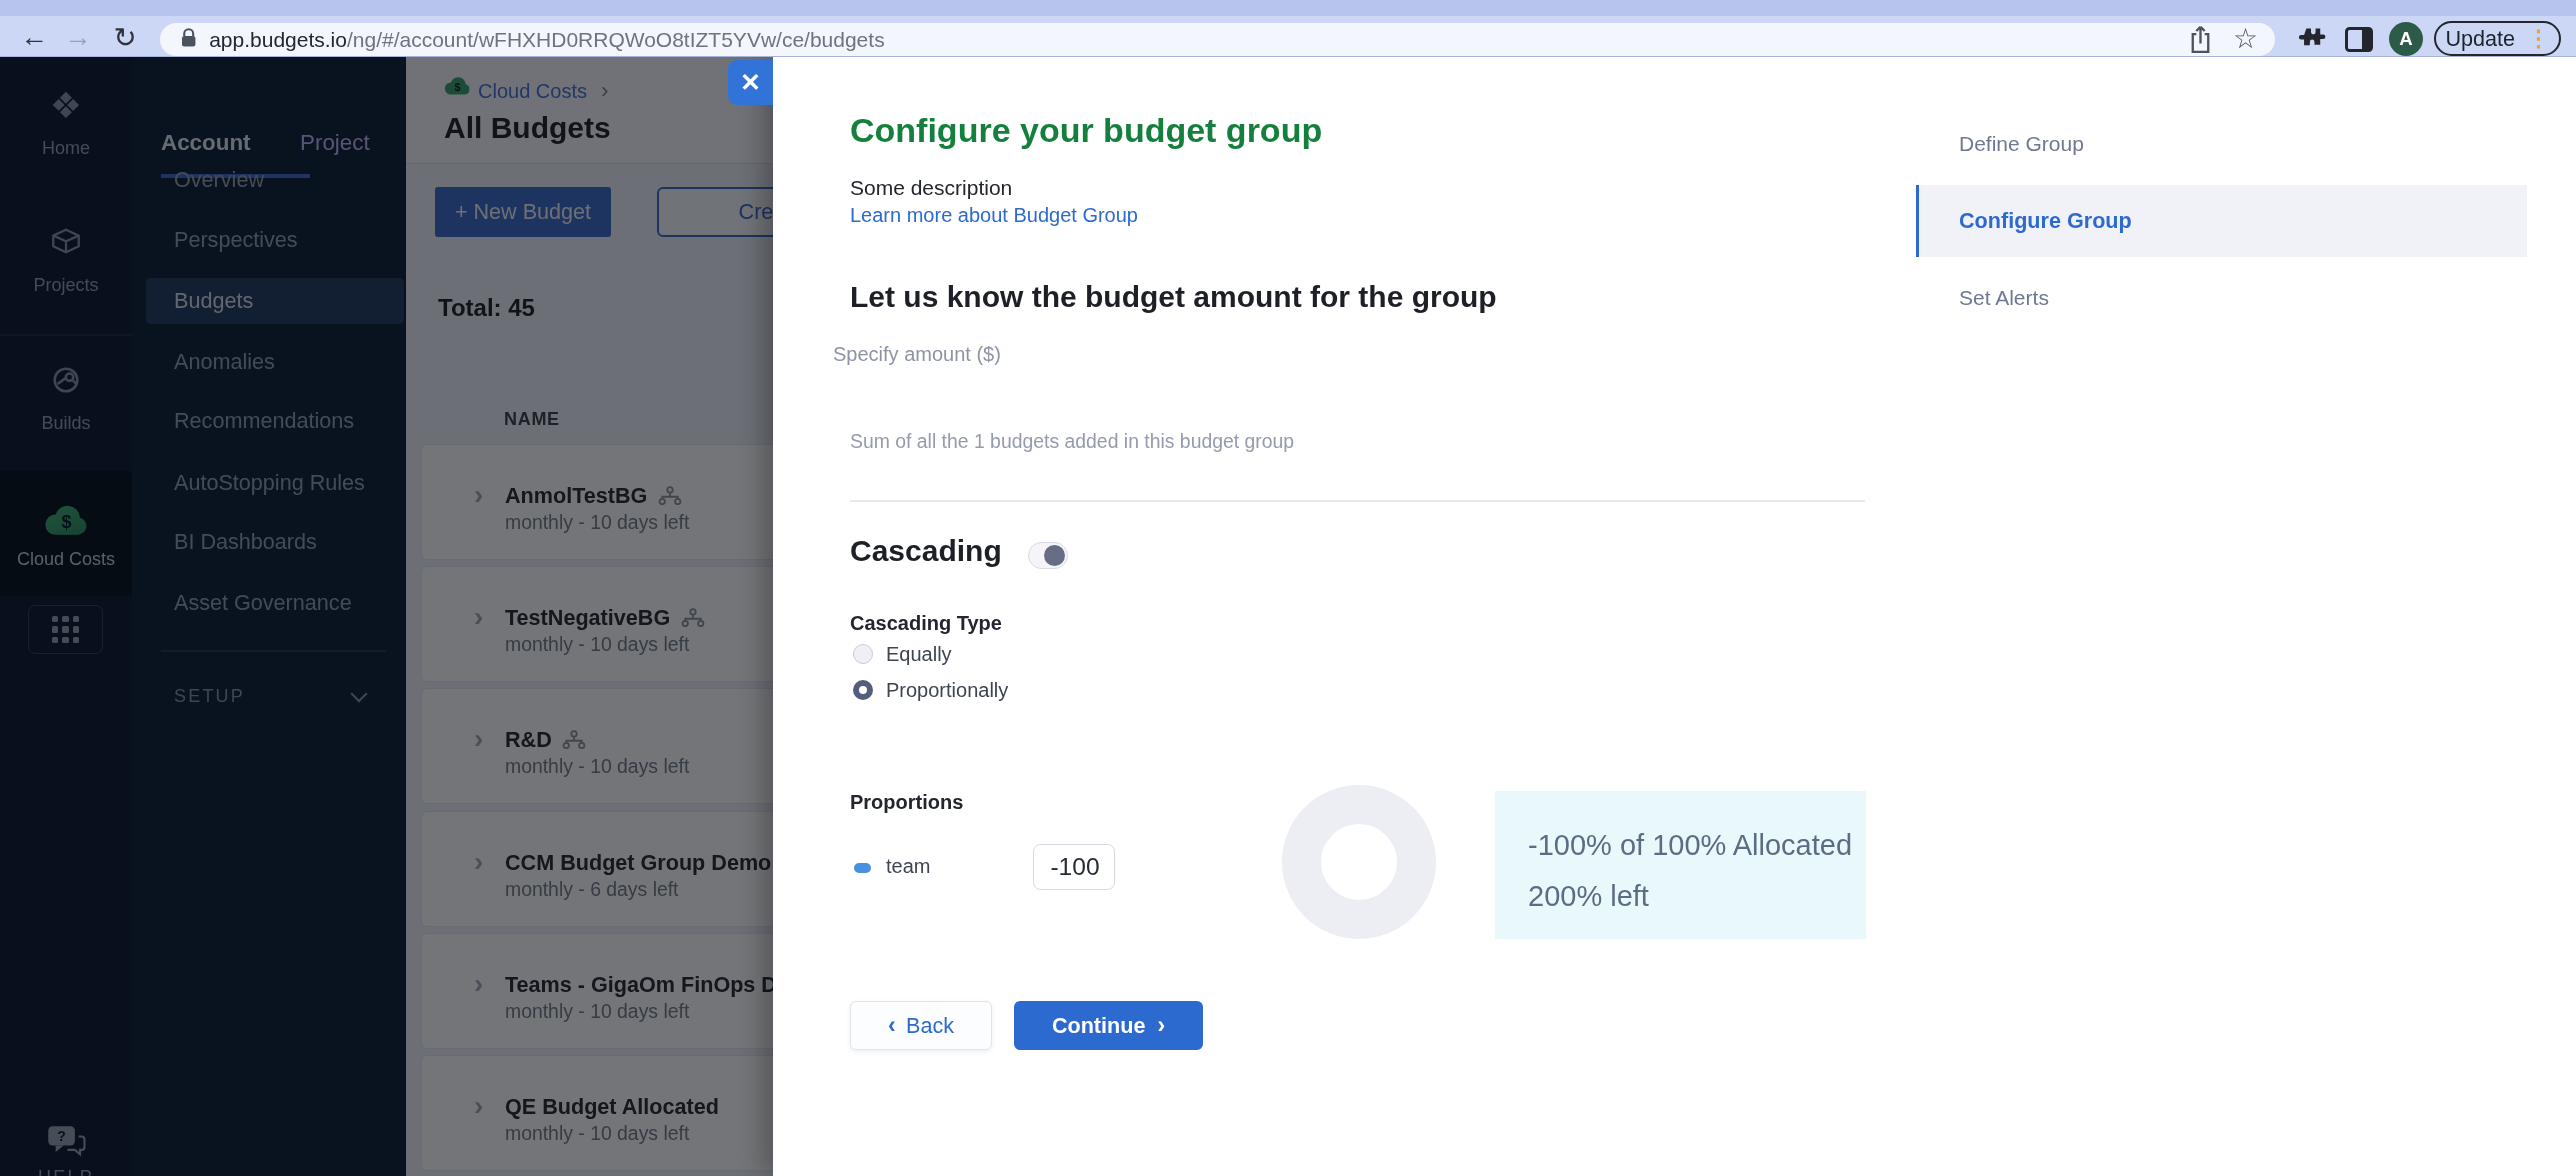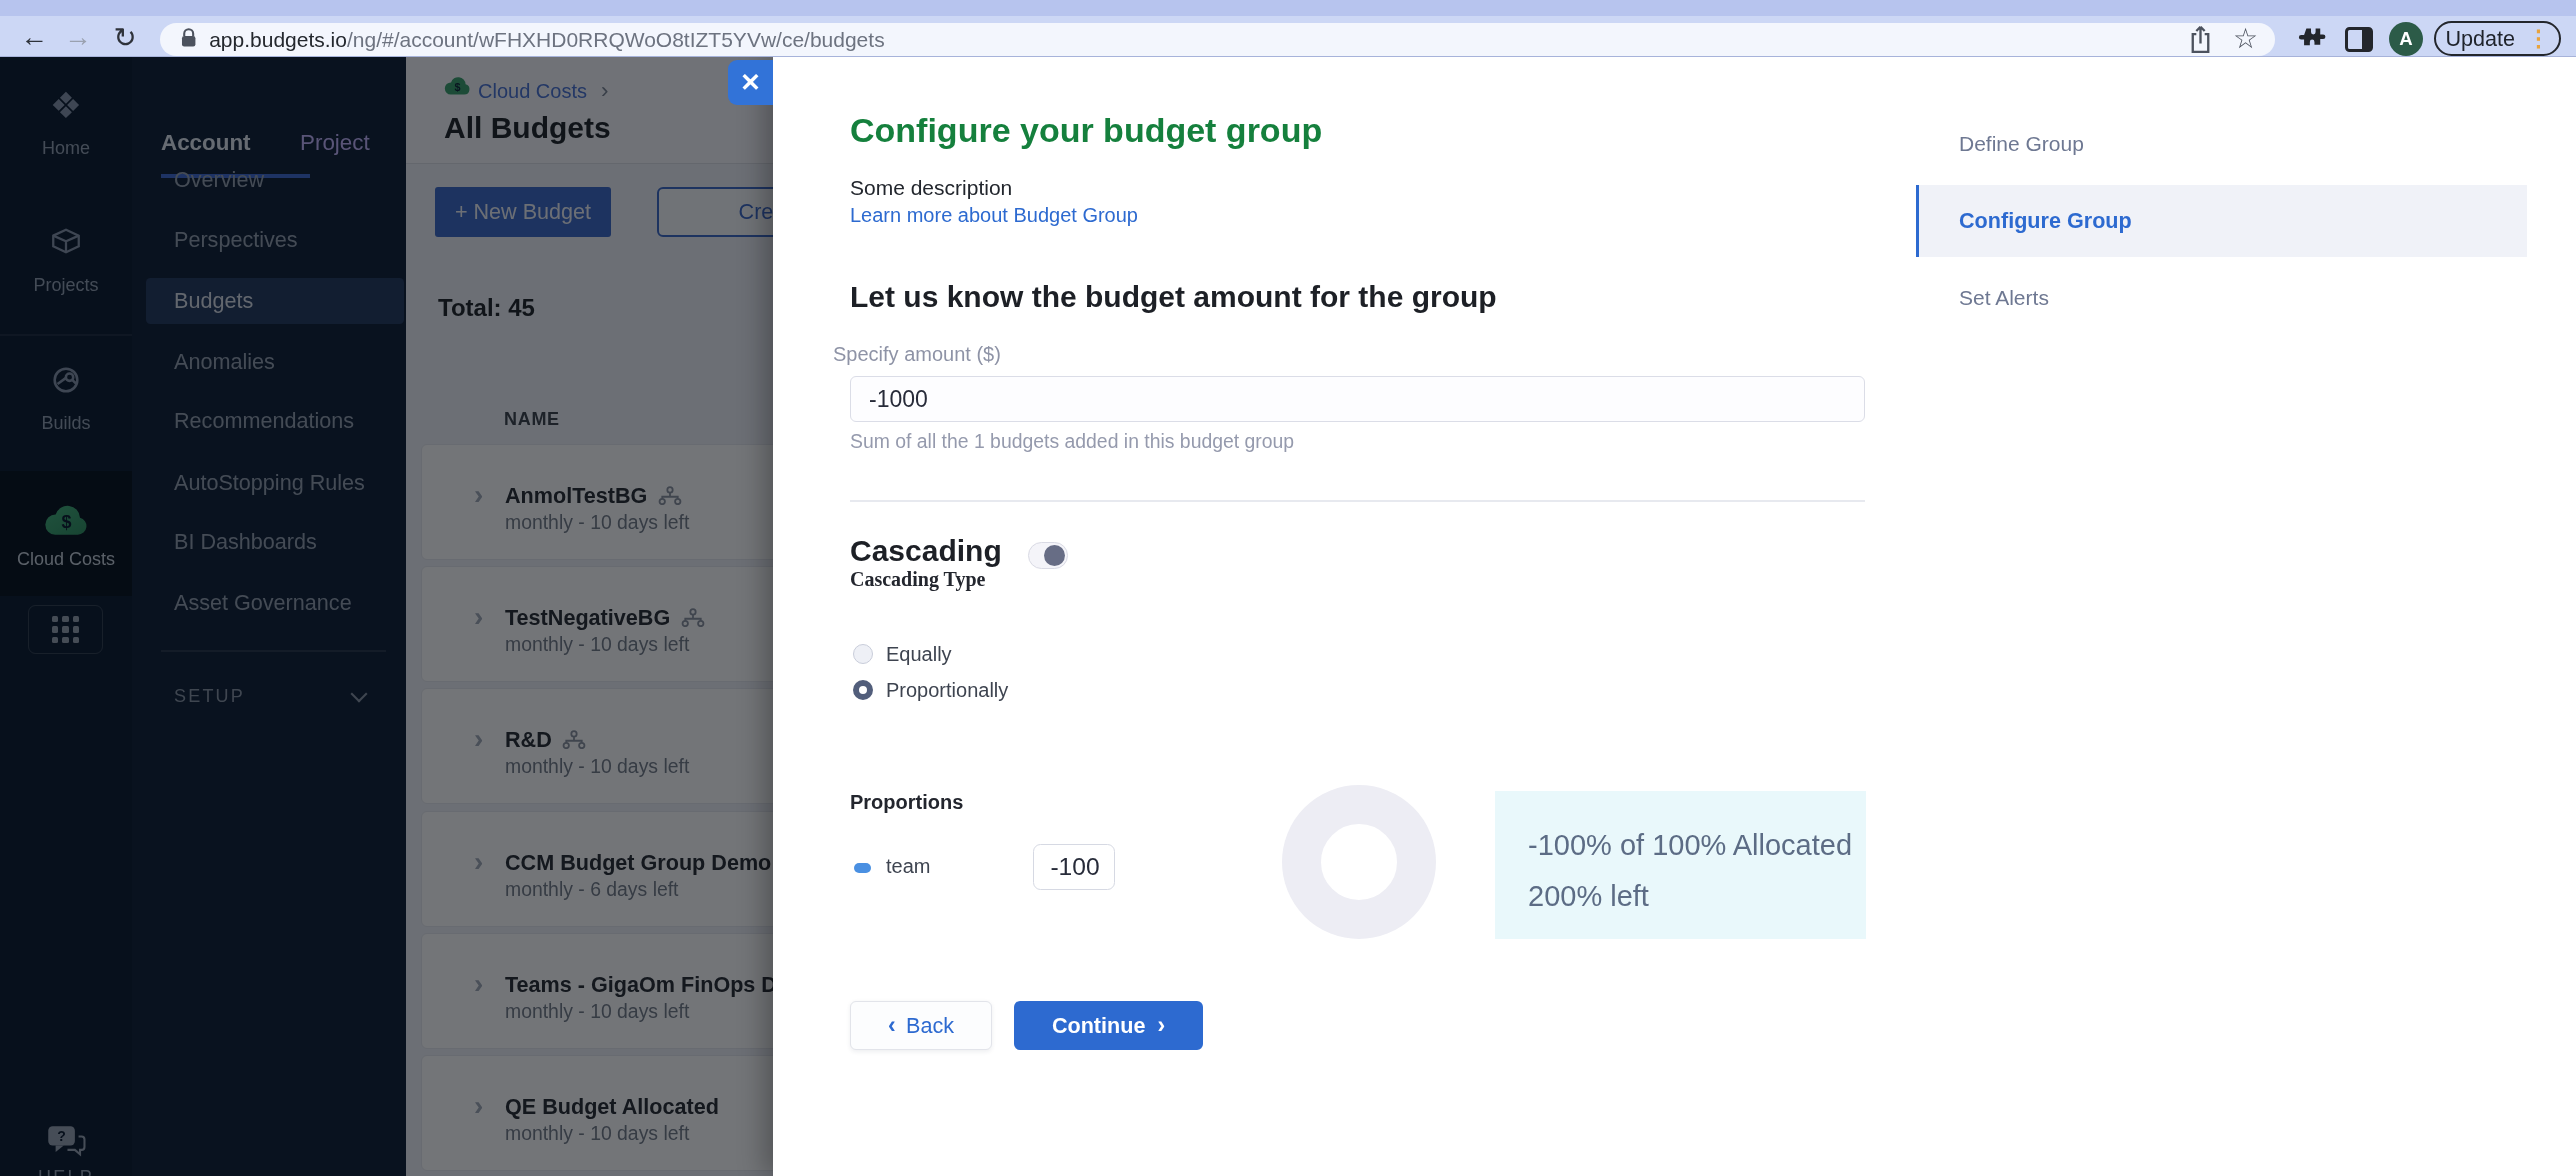--- a/index.html
+++ b/index.html
@@ -66,21 +66,21 @@
   .m-desc { position: absolute; left: 77px; top: 119px; font-size: 21px; color: #22262d; }
   .m-link { position: absolute; left: 77px; top: 147px; font-size: 20px; color: #2d6ad0; }
   .m-h2 { position: absolute; left: 77px; top: 223px; font-size: 30px; font-weight: bold; color: #1d2026; text-align: center; }
   .m-amtlabel { position: absolute; left: 60px; top: 286px; font-size: 20px; color: #8e93a6; }
   .m-amtinput { position: absolute; left: 77px; top: 319px; width: 1015px; height: 46px; border: 1.5px solid #dbdde7; border-radius: 6px; background: #fdfdff; font-size: 23px; color: #272b39; padding-left: 18px; font-family: "Liberation Sans", sans-serif; }
   .m-helper { position: absolute; left: 77px; top: 373px; font-size: 19.4px; color: #959aad; }
   .m-divider { position: absolute; left: 77px; top: 443px; width: 1015px; height: 1.5px; background: #e7e9ef; }
   .m-casc { position: absolute; left: 77px; top: 477px; font-size: 30px; font-weight: bold; color: #1d2026; }
   .toggle { position: absolute; left: 255px; top: 485px; width: 40px; height: 27px; background: #f4f4f9; border: 1.5px solid #d9dae4; border-radius: 13.4px; }
   .toggle > div { position: absolute; right: 2.2px; top: 1.5px; width: 21px; height: 21px; border-radius: 50%; background: #676d85; }
-  .m-casctype { position: absolute; left: 77px; top: 511px; font-size: 20px; font-weight: bold; color: #23262e; font-family: Liberation Serif, serif; }
+  .m-casctype { position: absolute; left: 77px; top: 555px; font-size: 20px; font-weight: bold; color: #23262e; }
   .radio { position: absolute; left: 80px; width: 20px; height: 20px; border-radius: 50%; }
   .radio.off { border: 1.5px solid #c9cdda; background: #eef0f6; }
   .radio.on { border: 6.7px solid #525e7b; background: #fff; }
   .radiolabel { position: absolute; left: 113px; font-size: 20px; color: #3e4450; }
   .m-prop { position: absolute; left: 77px; top: 734px; font-size: 20px; font-weight: bold; color: #23262e; }
   .teampill { position: absolute; left: 81px; top: 806px; width: 17px; height: 10.4px; border-radius: 5.2px; background: #4a90e2; }
   .teamlabel { position: absolute; left: 113px; top: 798px; font-size: 20px; color: #3e4450; }
   .teaminput { position: absolute; left: 260px; top: 787px; width: 82px; height: 46px; border: 1.5px solid #d6d9e3; border-radius: 7.5px; background: #fff; font-size: 24.6px; color: #272b39; padding-left: 16.4px; font-family: "Liberation Sans", sans-serif; }
   .donut { position: absolute; left: 509px; top: 728px; width: 154px; height: 154px; border: 39px solid #ededf4; border-radius: 50%; }
   .allocbox { position: absolute; left: 722px; top: 734px; width: 371px; height: 148px; background: #e9f8fb; }
@@ -310,21 +310,20 @@
     <span>✕</span>
   </div>
 
 <div class="modal">
   <div class="m-title">Configure your budget group</div>
   <div class="m-desc">Some description</div>
   <div class="m-link">Learn more about Budget Group</div>
 
   <div class="m-h2">Let us know the budget amount for the group</div>
   <div class="m-amtlabel">Specify amount ($)</div>
-  <input class="m-amtinput" value="-1000" style="">
   <div class="m-helper">Sum of all the 1 budgets added in this budget group</div>
   <div class="m-divider"></div>
 
   <div class="m-casc">Cascading</div>
   <div class="toggle">
       <div></div>
     </div>
   <div class="m-casctype">Cascading Type</div>
 
   <div class="radio off" style="top:587px"></div>

